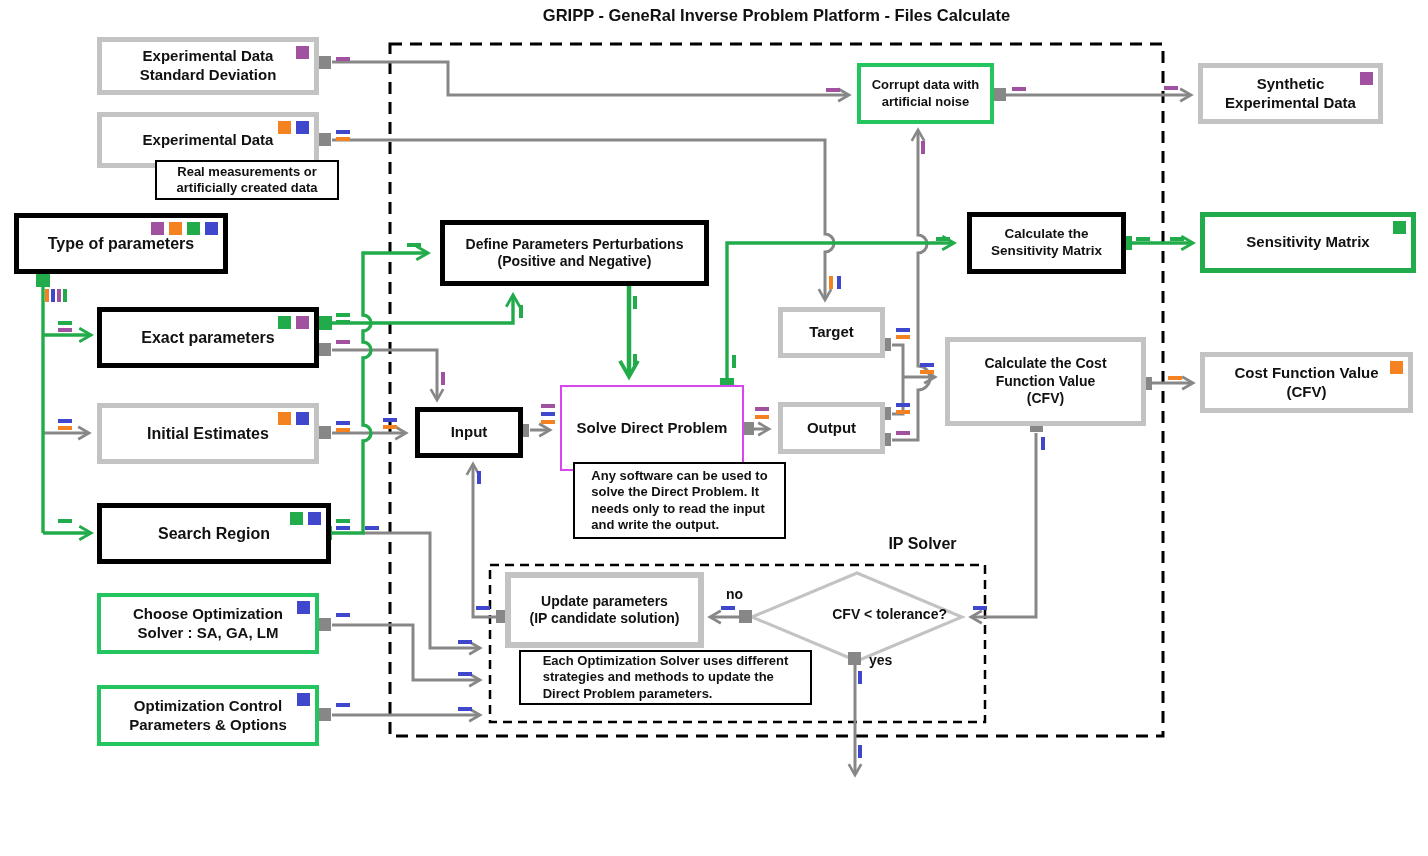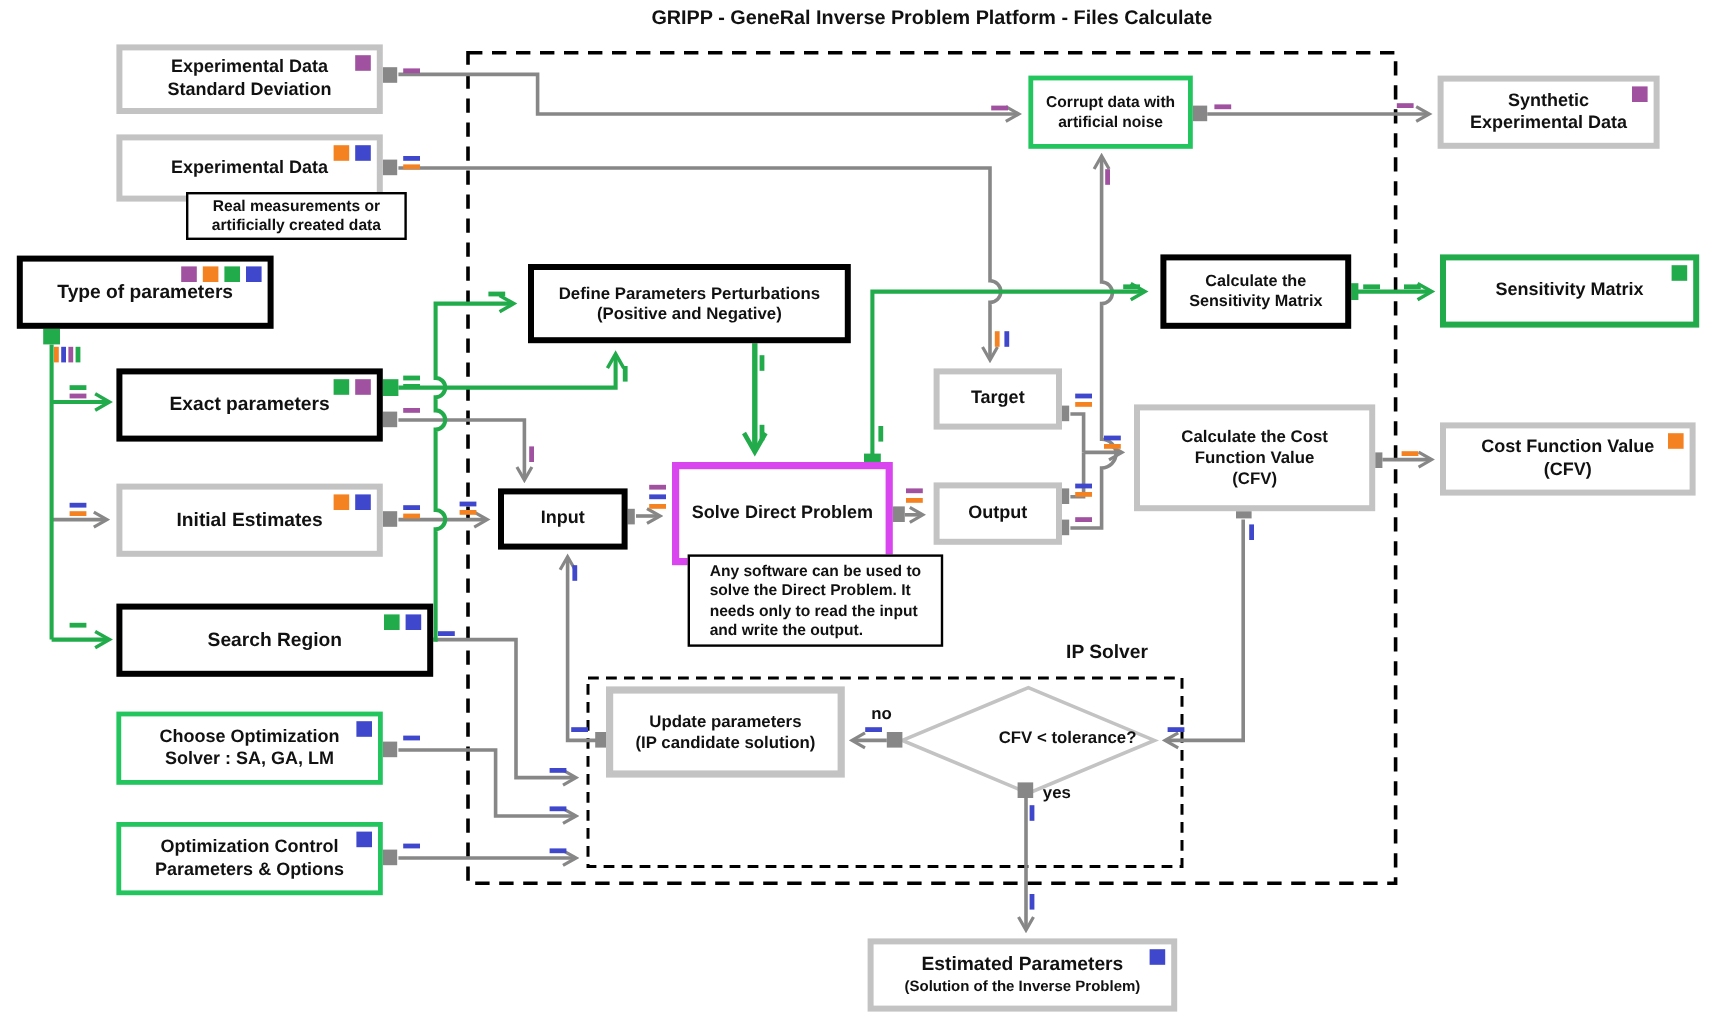--- a/index.html
+++ b/index.html
@@ -7,21 +7,21 @@
     position:relative;width:1428px;height:856px;background:#ffffff;overflow:hidden;
     font-family:"Liberation Sans","DejaVu Sans",sans-serif;font-weight:bold;color:#111;
   }
   #wires{position:absolute;left:0;top:0;z-index:1;}
   .node{
     position:absolute;box-sizing:border-box;background:#ffffff;z-index:2;
     display:flex;align-items:center;justify-content:center;text-align:center;
   }
   .lbl{white-space:pre-line;line-height:1.25;}
   .b-black{border:5px solid #000000;}
-  .b-black6{border:6px solid #d946ef;}
+  .b-black6{border:2px solid #d946ef;}
   .b-silver{border:5px solid #C3C3C3;}
   .b-silver4{border:4px solid #22c55e;}
   .b-silver6{border:6px solid #C3C3C3;}
   .b-green{border:5px solid #22AB4B;}
   .note{
     position:absolute;box-sizing:border-box;background:#ffffff;border:2px solid #000000;z-index:4;
     display:flex;align-items:center;justify-content:center;text-align:left;
     font-size:13px;line-height:1.32;padding:2px 4px;
   }
   .tags{position:absolute;top:4px;right:5px;display:flex;gap:5px;}
@@ -270,21 +270,21 @@
   </div>
 
   <div class="node b-silver f16" style="left:97px;top:403px;width:222px;height:61px;">
     <span class="tags">
         <span class="tag" style="background: rgb(245, 130, 32);"></span>
         <span class="tag" style="background: rgb(63, 72, 204);"></span>
       </span>
     <span class="lbl">Initial Estimates</span>
   </div>
 
-  <div class="node b-black f16" style="left:97px;top:503px;width:264px;height:61px;">
+  <div class="node b-black f16" style="left:97px;top:503px;width:234px;height:61px;">
     <span class="tags">
         <span class="tag" style="background: rgb(34, 171, 75);"></span>
         <span class="tag" style="background: rgb(63, 72, 204);"></span>
       </span>
     <span class="lbl">Search Region</span>
   </div>
 
   <div class="node b-silver4 f15" style="left:97px;top:593px;width:222px;height:61px;">
     <span class="tags">
         <span class="tag" style="background: rgb(63, 72, 204);"></span>
@@ -343,20 +343,25 @@
     <span class="lbl">Calculate the Cost
 Function Value
 (CFV)</span>
   </div>
 
   <div class="node b-silver6 f14" style="left:505px;top:572px;width:199px;height:76px;">
     <span class="lbl">Update parameters
 (IP candidate solution)</span>
   </div>
 
+  <div class="note" style="left:519px;top:650px;width:293px;height:55px;">
+    <span class="lbl">Each Optimization Solver uses different
+strategies and methods to update the
+Direct Problem parameters.</span>
+  </div>
 
   <div class="node b-silver f15" style="left:1198px;top:63px;width:185px;height:61px;">
     <span class="tags">
         <span class="tag" style="background: rgb(160, 81, 159);"></span>
       </span>
     <span class="lbl">Synthetic
 Experimental Data</span>
   </div>
 
   <div class="node b-green f15" style="left:1200px;top:212px;width:216px;height:61px;">
@@ -367,21 +372,14 @@
   </div>
 
   <div class="node b-silver f15" style="left:1200px;top:352px;width:213px;height:61px;">
     <span class="tags">
         <span class="tag" style="background: rgb(245, 130, 32);"></span>
       </span>
     <span class="lbl">Cost Function Value
 (CFV)</span>
   </div>
 
-  <div class="node b-silver" style="left:723px;top:782px;width:258px;height:61px;flex-direction:column;">
-    <span class="tags">
-        <span class="tag" style="background: rgb(63, 72, 204);"></span>
-      </span>
-    <span class="lbl f16">Estimated Parameters</span>
-    <span class="lbl sub">(Solution of the Inverse Problem)</span>
-  </div>
 
 </div>
 
 </body></html>

